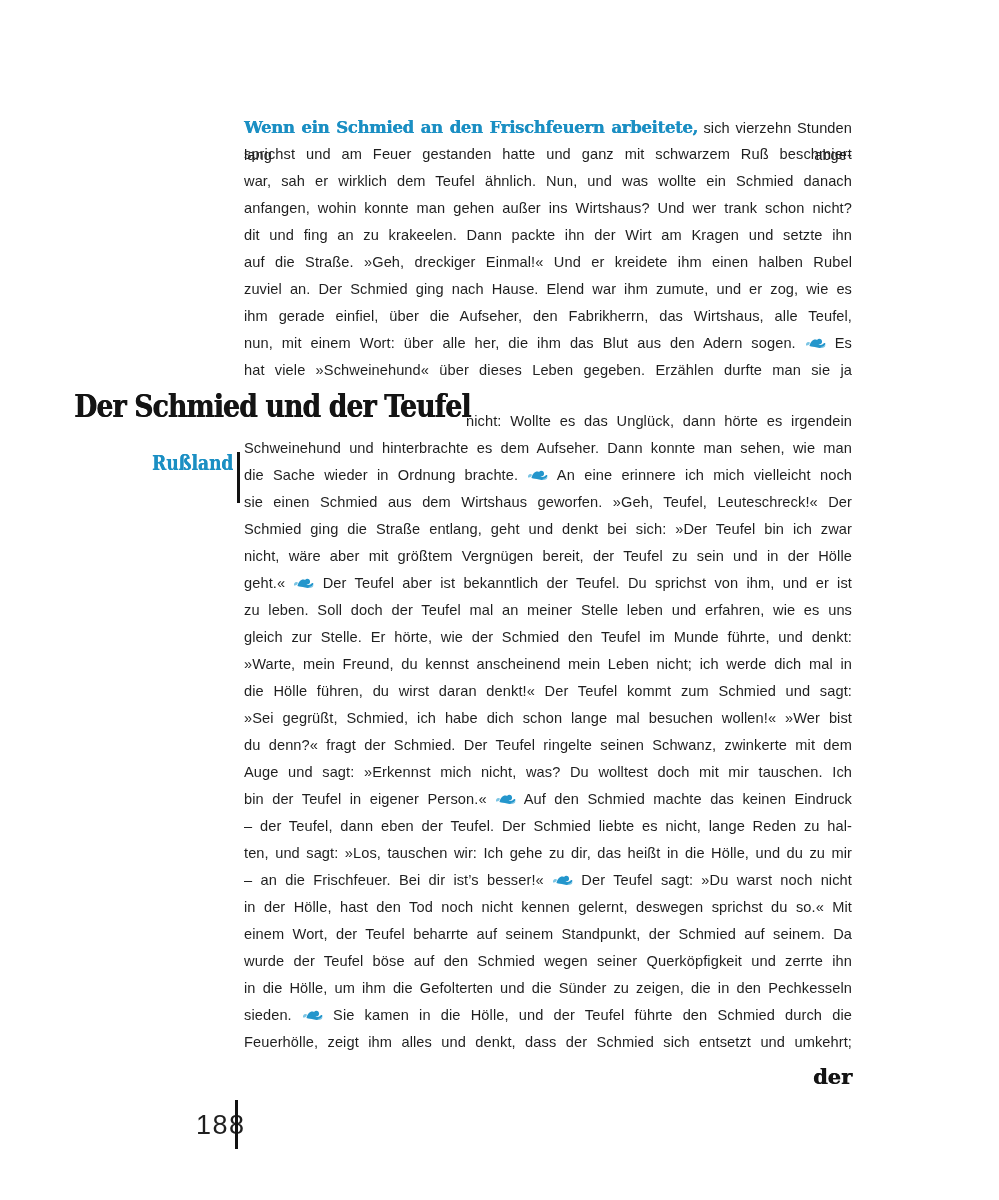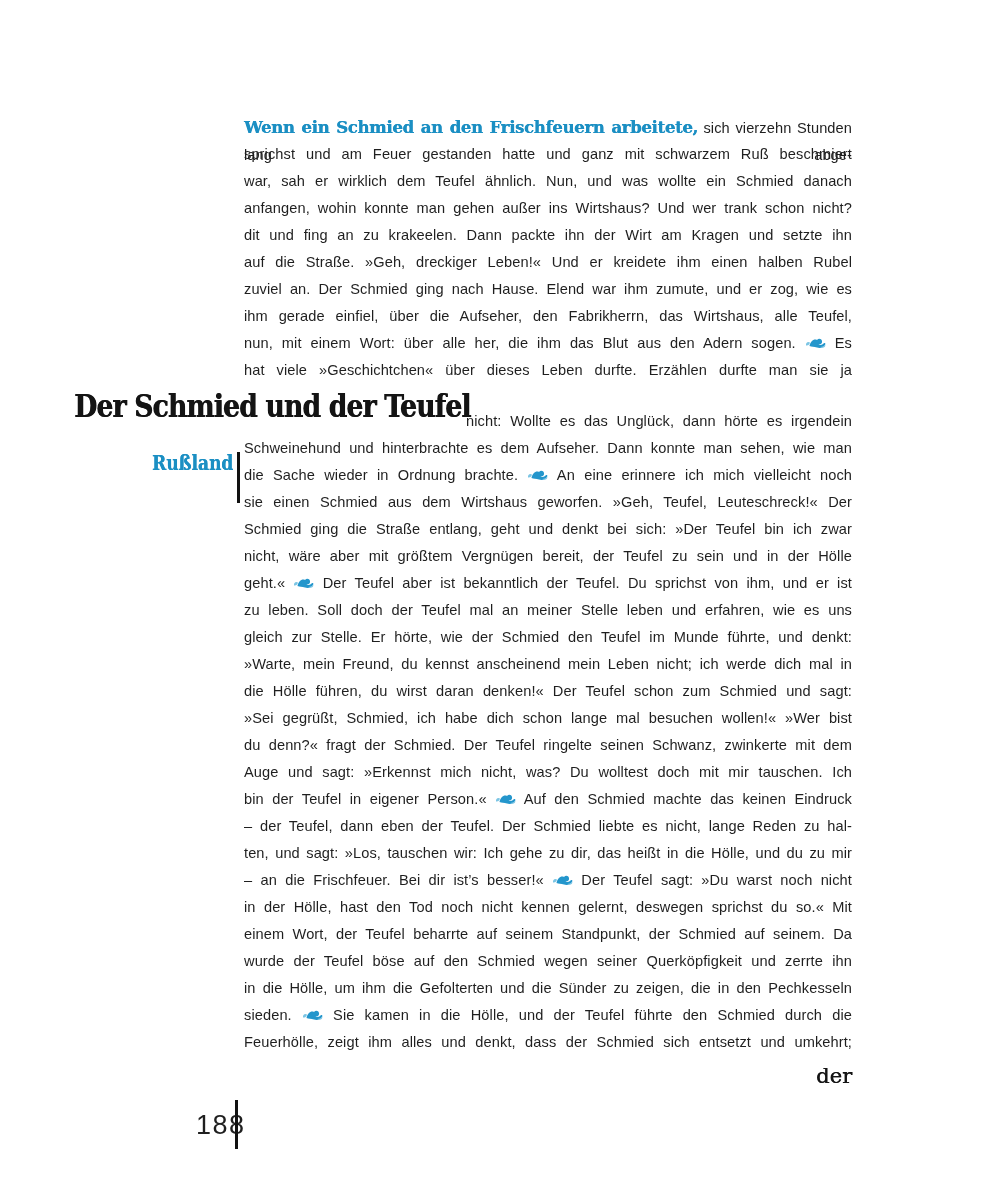--- a/index.html
+++ b/index.html
@@ -69,67 +69,67 @@
   }
   #folio-divider{
     position:absolute; left:235px; top:1100px;
     width:3px; height:49px; background:#111;
   }
   
   #catchword{
     position:absolute; left:750px; top:1064px; width:102px;
     text-align:right;
     font-family:"DejaVu Serif", serif;
-    font-weight:normal;
+    font-weight:bold;
     font-size:21px;
     color:#141414;
     text-shadow:0.5px 0 currentColor;
   }
 </style>
 </head>
 <body>
 
 <div id="page" style="background: rgb(255, 255, 255);">
   <div id="story-title">Der Schmied und der Teufel</div>
   <div id="region-label" style="color: rgb(27, 143, 195);">Rußland</div>
   <div id="region-divider"></div>
   <div id="body-text">
       <div class="line"><span class="leadin" style="color: rgb(27, 143, 195);">Wenn ein Schmied an den Frischfeuern arbeitete,</span> sich vierzehn Stunden lang abge-</div>
       <div class="line">sprichst und am Feuer gestanden hatte und ganz mit schwarzem Ruß beschmiert</div>
       <div class="line">war, sah er wirklich dem Teufel ähnlich. Nun, und was wollte ein Schmied danach</div>
       <div class="line">anfangen, wohin konnte man gehen außer ins Wirtshaus? Und wer trank schon nicht?</div>
       <div class="line">dit und fing an zu krakeelen. Dann packte ihn der Wirt am Kragen und setzte ihn</div>
-      <div class="line">auf die Straße. »Geh, dreckiger Leben!« Und er kreidete ihm einen halben Rubel</div>
+      <div class="line">auf die Straße. »Geh, dreckiger Einmal!« Und er kreidete ihm einen halben Rubel</div>
       <div class="line">zuviel an. Der Schmied ging nach Hause. Elend war ihm zumute, und er zog, wie es</div>
       <div class="line">ihm gerade einfiel, über die Aufseher, den Fabrikherrn, das Wirtshaus, alle Teufel,</div>
       <div class="line">nun, mit einem Wort: über alle her, die ihm das Blut aus den Adern sogen. <span class="orn"><svg width="21" height="13" viewBox="0 0 42 26" xmlns="http://www.w3.org/2000/svg">
             <path fill="#7cc5e4" d="M2 17 C1 11 6 8 10 11 C9 15 6 18 2 17 Z"></path>
             <path fill="#2496cc" d="M9 18 C11 8 18 3 24 6 C27 2 33 3 34 8 C35 13 31 16 27 15 C30 17 34 16 37 13 C40 11 42 13 40 16 C37 21 30 23 24 21 C18 19 13 20 9 18 Z"></path>
             <path fill="#7cc5e4" d="M33 19 C36 19 39 18 41 16 C41 20 37 22 33 21 Z"></path>
           </svg></span> Es</div>
-      <div class="line">hat viele »Geschichtchen« über dieses Leben durfte. Erzählen durfte man sie ja</div>
+      <div class="line">hat viele »Schweinehund« über dieses Leben gegeben. Erzählen durfte man sie ja</div>
       <div class="line indent">nicht: Wollte es das Unglück, dann hörte es irgendein</div>
       <div class="line">Schweinehund und hinterbrachte es dem Aufseher. Dann konnte man sehen, wie man</div>
       <div class="line">die Sache wieder in Ordnung brachte. <span class="orn"><svg width="21" height="13" viewBox="0 0 42 26" xmlns="http://www.w3.org/2000/svg">
             <path fill="#7cc5e4" d="M2 17 C1 11 6 8 10 11 C9 15 6 18 2 17 Z"></path>
             <path fill="#2496cc" d="M9 18 C11 8 18 3 24 6 C27 2 33 3 34 8 C35 13 31 16 27 15 C30 17 34 16 37 13 C40 11 42 13 40 16 C37 21 30 23 24 21 C18 19 13 20 9 18 Z"></path>
             <path fill="#7cc5e4" d="M33 19 C36 19 39 18 41 16 C41 20 37 22 33 21 Z"></path>
           </svg></span> An eine erinnere ich mich vielleicht noch</div>
       <div class="line">sie einen Schmied aus dem Wirtshaus geworfen. »Geh, Teufel, Leuteschreck!« Der</div>
       <div class="line">Schmied ging die Straße entlang, geht und denkt bei sich: »Der Teufel bin ich zwar</div>
       <div class="line">nicht, wäre aber mit größtem Vergnügen bereit, der Teufel zu sein und in der Hölle</div>
       <div class="line">geht.« <span class="orn"><svg width="21" height="13" viewBox="0 0 42 26" xmlns="http://www.w3.org/2000/svg">
             <path fill="#7cc5e4" d="M2 17 C1 11 6 8 10 11 C9 15 6 18 2 17 Z"></path>
             <path fill="#2496cc" d="M9 18 C11 8 18 3 24 6 C27 2 33 3 34 8 C35 13 31 16 27 15 C30 17 34 16 37 13 C40 11 42 13 40 16 C37 21 30 23 24 21 C18 19 13 20 9 18 Z"></path>
             <path fill="#7cc5e4" d="M33 19 C36 19 39 18 41 16 C41 20 37 22 33 21 Z"></path>
           </svg></span> Der Teufel aber ist bekanntlich der Teufel. Du sprichst von ihm, und er ist</div>
       <div class="line">zu leben. Soll doch der Teufel mal an meiner Stelle leben und erfahren, wie es uns</div>
       <div class="line">gleich zur Stelle. Er hörte, wie der Schmied den Teufel im Munde führte, und denkt:</div>
       <div class="line">»Warte, mein Freund, du kennst anscheinend mein Leben nicht; ich werde dich mal in</div>
-      <div class="line">die Hölle führen, du wirst daran denken!« Der Teufel schon zum Schmied und sagt:</div>
+      <div class="line">die Hölle führen, du wirst daran denkt!« Der Teufel kommt zum Schmied und sagt:</div>
       <div class="line">»Sei gegrüßt, Schmied, ich habe dich schon lange mal besuchen wollen!« »Wer bist</div>
       <div class="line">du denn?« fragt der Schmied. Der Teufel ringelte seinen Schwanz, zwinkerte mit dem</div>
       <div class="line">Auge und sagt: »Erkennst mich nicht, was? Du wolltest doch mit mir tauschen. Ich</div>
       <div class="line">bin der Teufel in eigener Person.« <span class="orn"><svg width="21" height="13" viewBox="0 0 42 26" xmlns="http://www.w3.org/2000/svg">
             <path fill="#7cc5e4" d="M2 17 C1 11 6 8 10 11 C9 15 6 18 2 17 Z"></path>
             <path fill="#2496cc" d="M9 18 C11 8 18 3 24 6 C27 2 33 3 34 8 C35 13 31 16 27 15 C30 17 34 16 37 13 C40 11 42 13 40 16 C37 21 30 23 24 21 C18 19 13 20 9 18 Z"></path>
             <path fill="#7cc5e4" d="M33 19 C36 19 39 18 41 16 C41 20 37 22 33 21 Z"></path>
           </svg></span> Auf den Schmied machte das keinen Eindruck</div>
       <div class="line">– der Teufel, dann eben der Teufel. Der Schmied liebte es nicht, lange Reden zu hal-</div>
       <div class="line">ten, und sagt: »Los, tauschen wir: Ich gehe zu dir, das heißt in die Hölle, und du zu mir</div>

